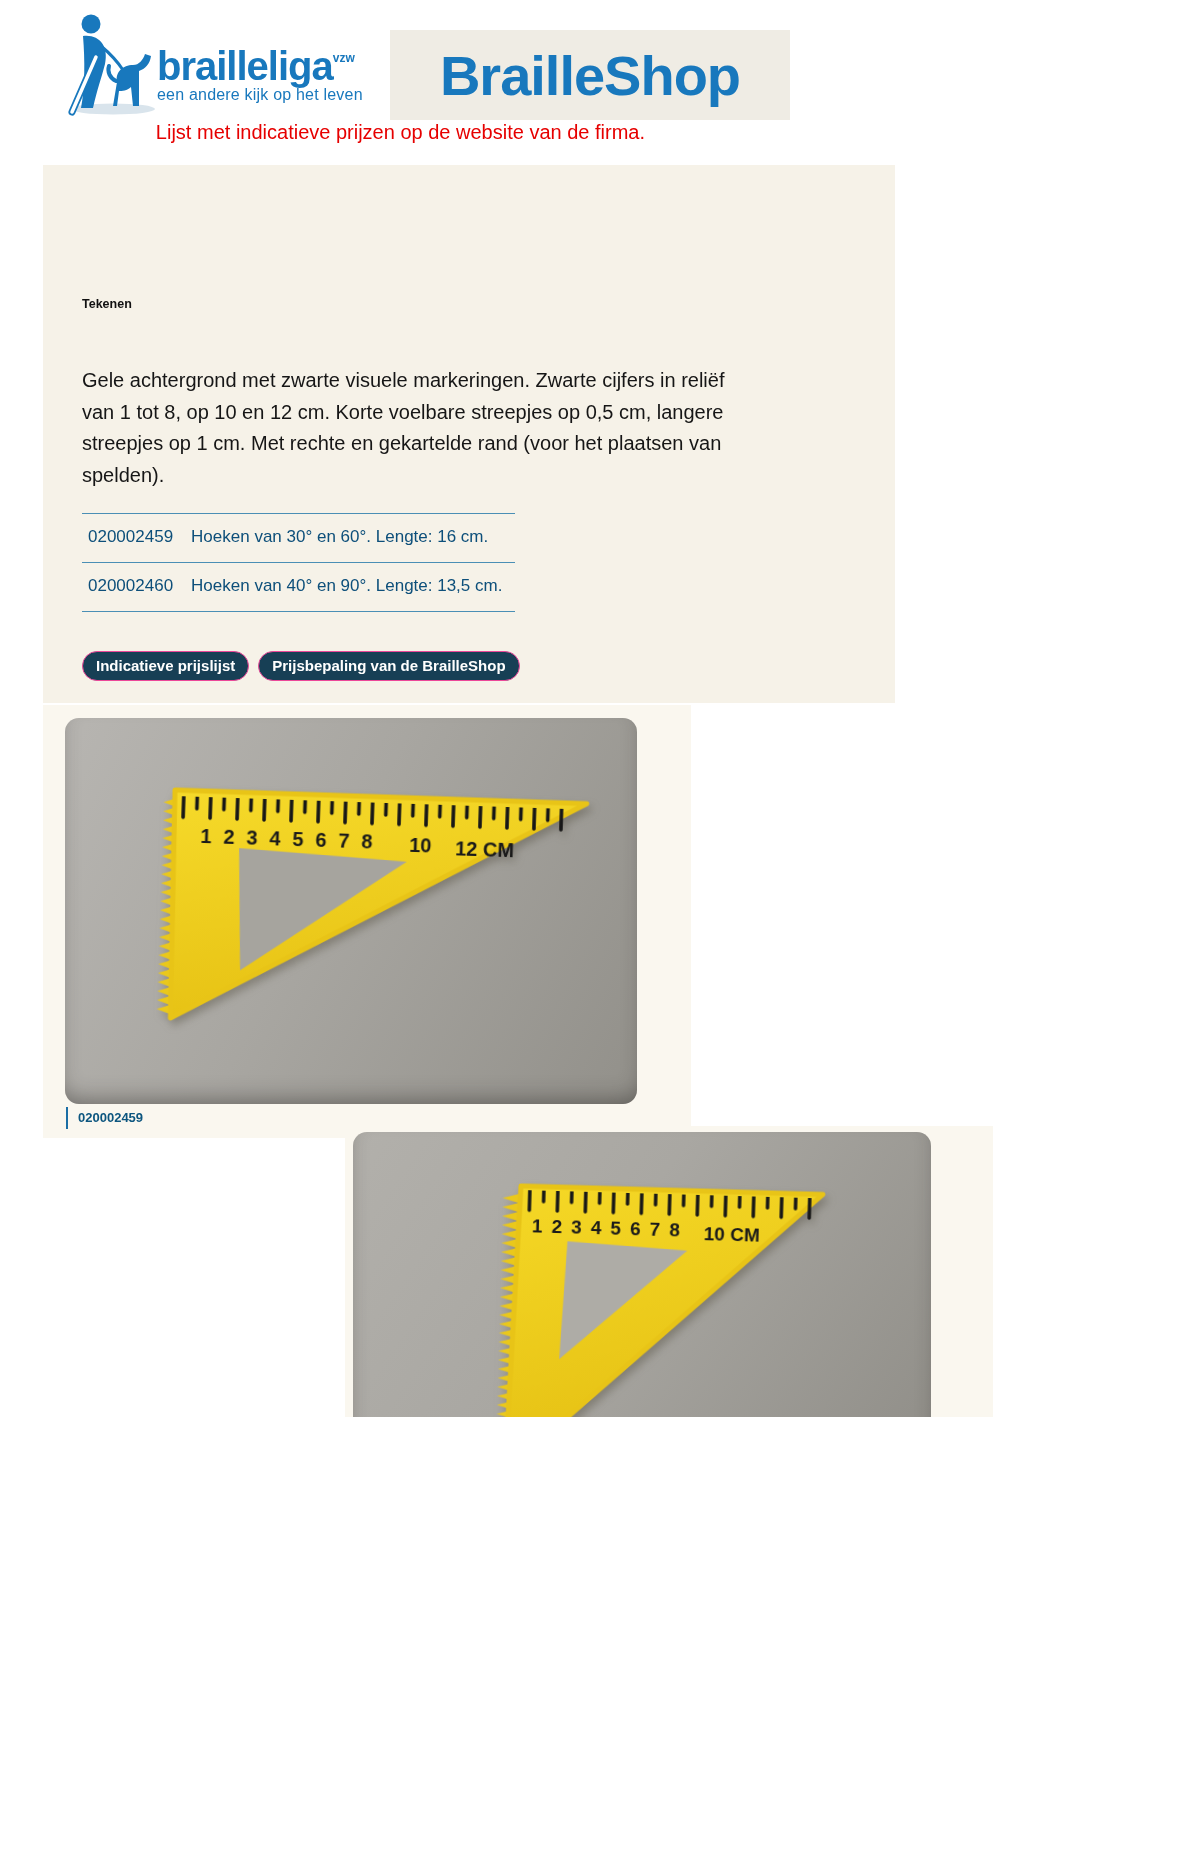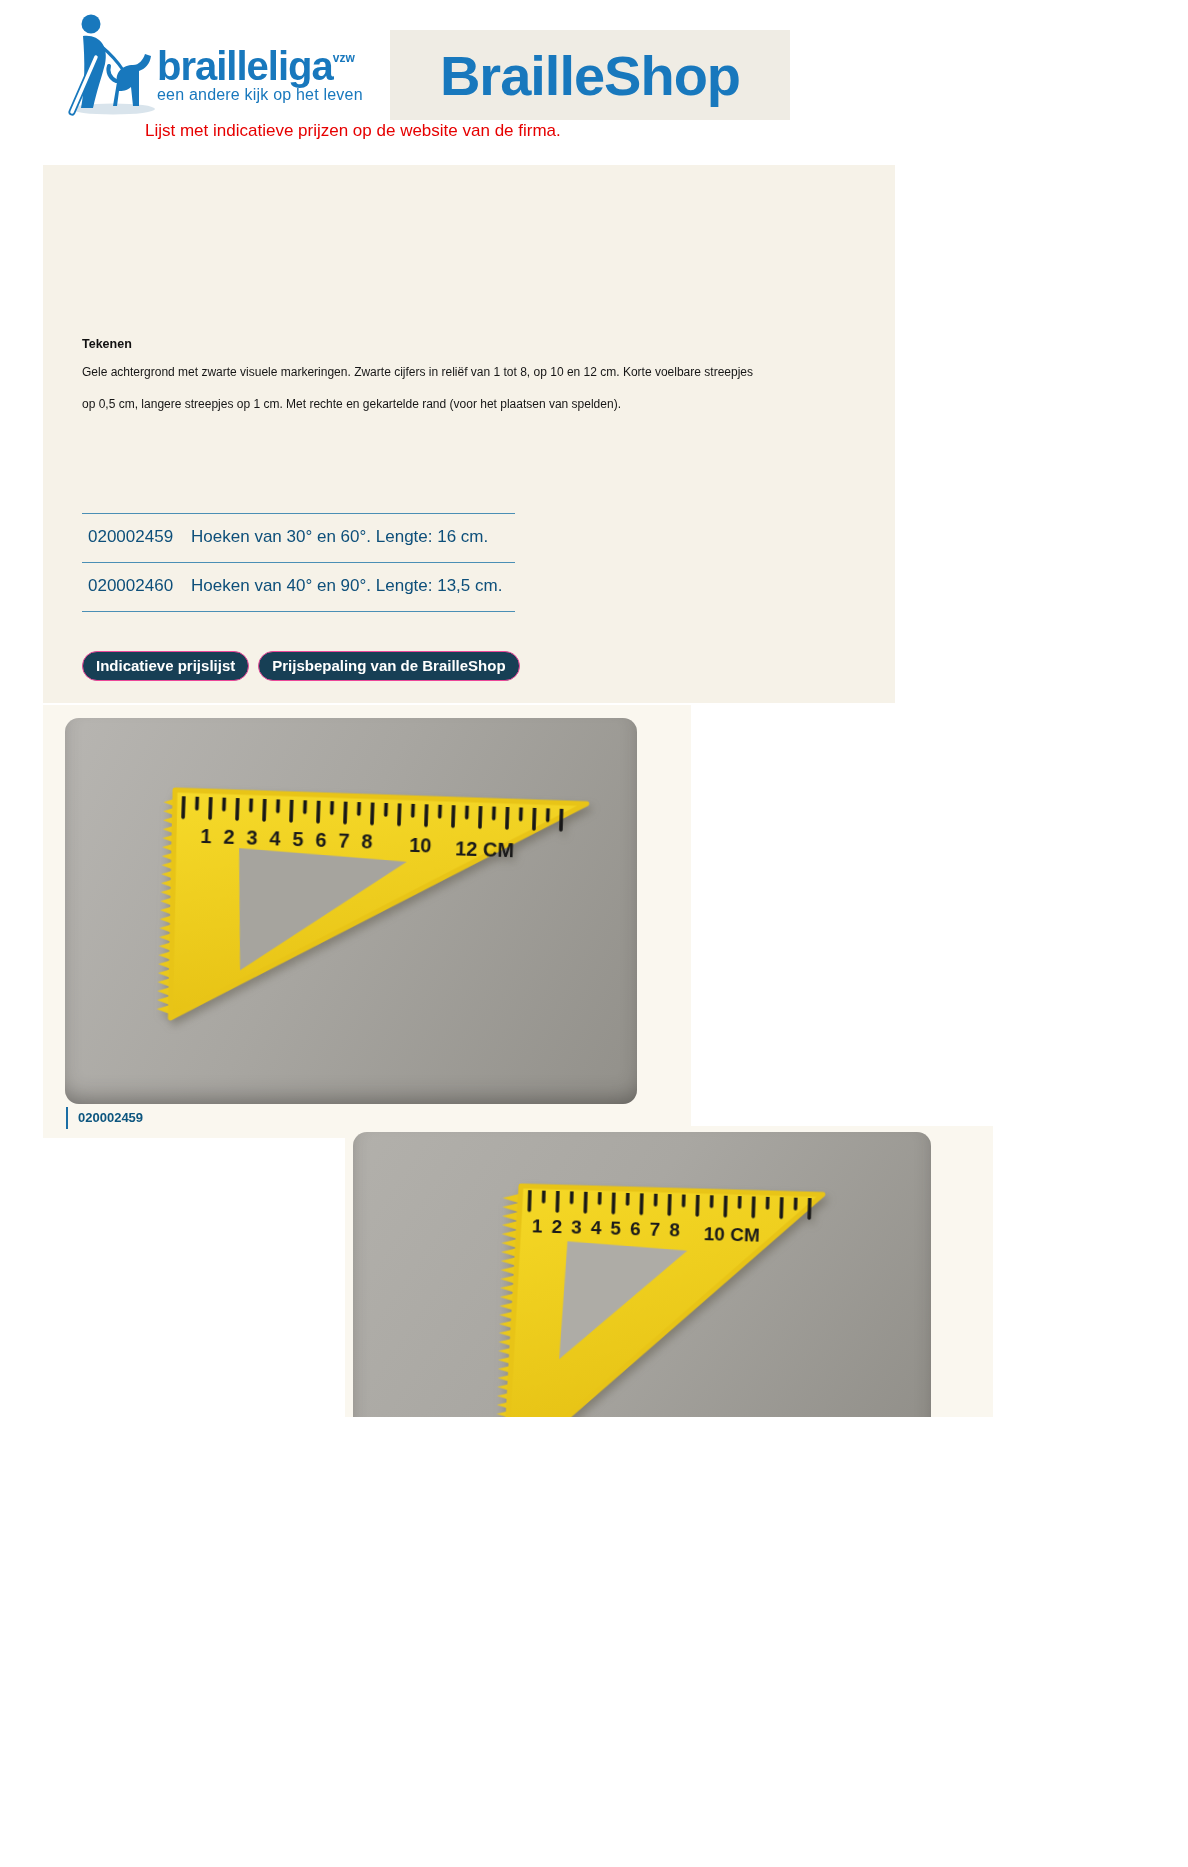--- a/index.html
+++ b/index.html
@@ -11,29 +11,29 @@
   .logo-icon{position:absolute;left:0;top:0;}
   .logo-text{position:absolute;left:92px;top:34px;}
   .brand{font-size:40px;font-weight:700;color:#1878bd;letter-spacing:-1px;line-height:1;}
   .brand sup{font-size:12px;font-weight:700;letter-spacing:0;vertical-align:18px;}
   .tagline{margin-top:0;font-size:16px;color:#1878bd;letter-spacing:.2px;}
 
   .shopbox{position:absolute;left:390px;top:30px;width:400px;height:90px;background:#efece4;
            display:flex;align-items:center;justify-content:center;}
   .shopbox span{font-size:56px;font-weight:800;color:#1878bd;letter-spacing:-1px;}
 
-  .notice{position:absolute;left:145px;top:121px;width:500px;text-align:left;
-          color:#e60000;font-size:17px;font-weight:500;}
+  .notice{position:absolute;left:145px;top:121px;width:500px;text-align:right;
+          color:#e60000;font-size:20px;font-weight:500;}
 
   
   .panel{position:absolute;left:43px;top:165px;width:852px;height:538px;background:#f6f2e8;}
   .title{position:absolute;left:37px;top:2px;margin:0;font-size:49px;line-height:1.12;
          font-weight:800;color:#1a7cc0;letter-spacing:0;}
-  .category{position:absolute;left:39px;top:132px;font-size:12.5px;font-weight:700;color:#111;margin-top:40px;}
-  .descr{position:absolute;left:39px;top:180px;width:672px;font-size:12px;line-height:31.5px;color:#161616;}
+  .category{position:absolute;left:39px;top:132px;font-size:12.5px;font-weight:700;color:#111;}
+  .descr{position:absolute;left:39px;top:180px;width:672px;font-size:20px;line-height:31.5px;color:#161616;}
 
   .vtable{position:absolute;left:39px;top:348px;width:433px;}
   .vrow{display:flex;gap:18px;border-top:1px solid #4a8fb5;padding:13px 6px 15px 6px;
         color:#0d4f7a;font-size:17px;}
   .vrow:last-child{border-bottom:1px solid #4a8fb5;}
   .vrow .sku{flex:0 0 auto;}
   .vrow .spec{flex:1 1 auto;}
 
   .pills{position:absolute;left:39px;top:486px;display:flex;gap:9px;}
   .pill{background:#173f55;border:1px solid #ec4899;border-radius:15px;padding:5px 13px 6px 13px;

